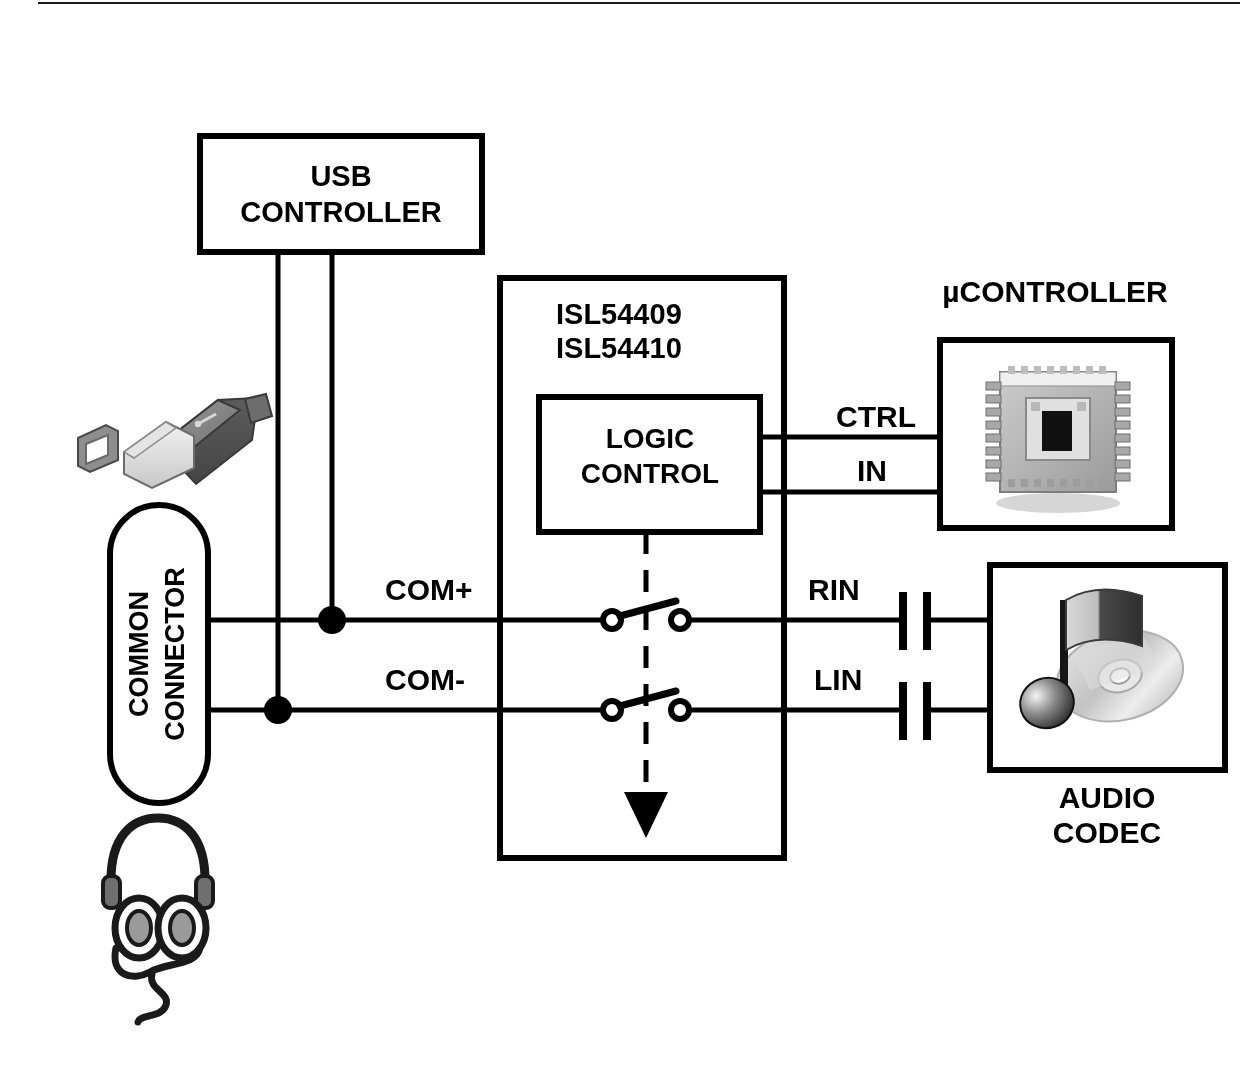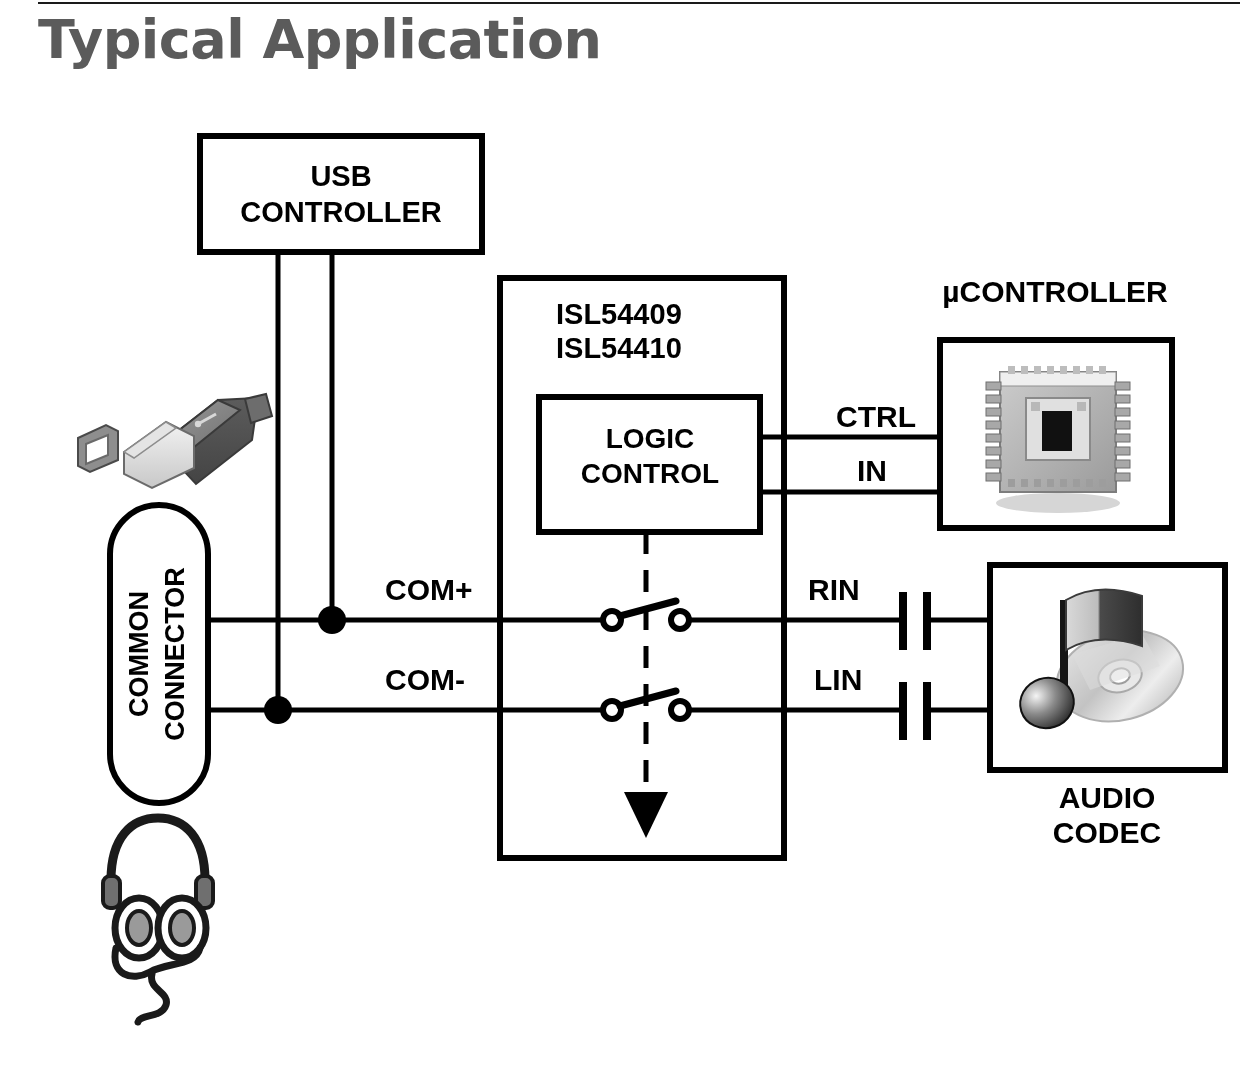--- a/index.html
+++ b/index.html
@@ -65,21 +65,20 @@
     fill: #000;
   }
 </style>
 </head>
 <body>
 
 <div id="page">
 
   <div id="top-rule"></div>
 
-  <div id="page-title">Typical Application</div>
 
   <div id="diagram-wrap">
   <svg width="1256" height="1065" viewBox="0 0 1256 1065" xmlns="http://www.w3.org/2000/svg">
 
     <defs>
 
       <linearGradient id="gPlugTop" x1="0" y1="0" x2="1" y2="1">
         <stop offset="0" stop-color="#9a9a9a"></stop>
         <stop offset="1" stop-color="#6f6f6f"></stop>
       </linearGradient>

